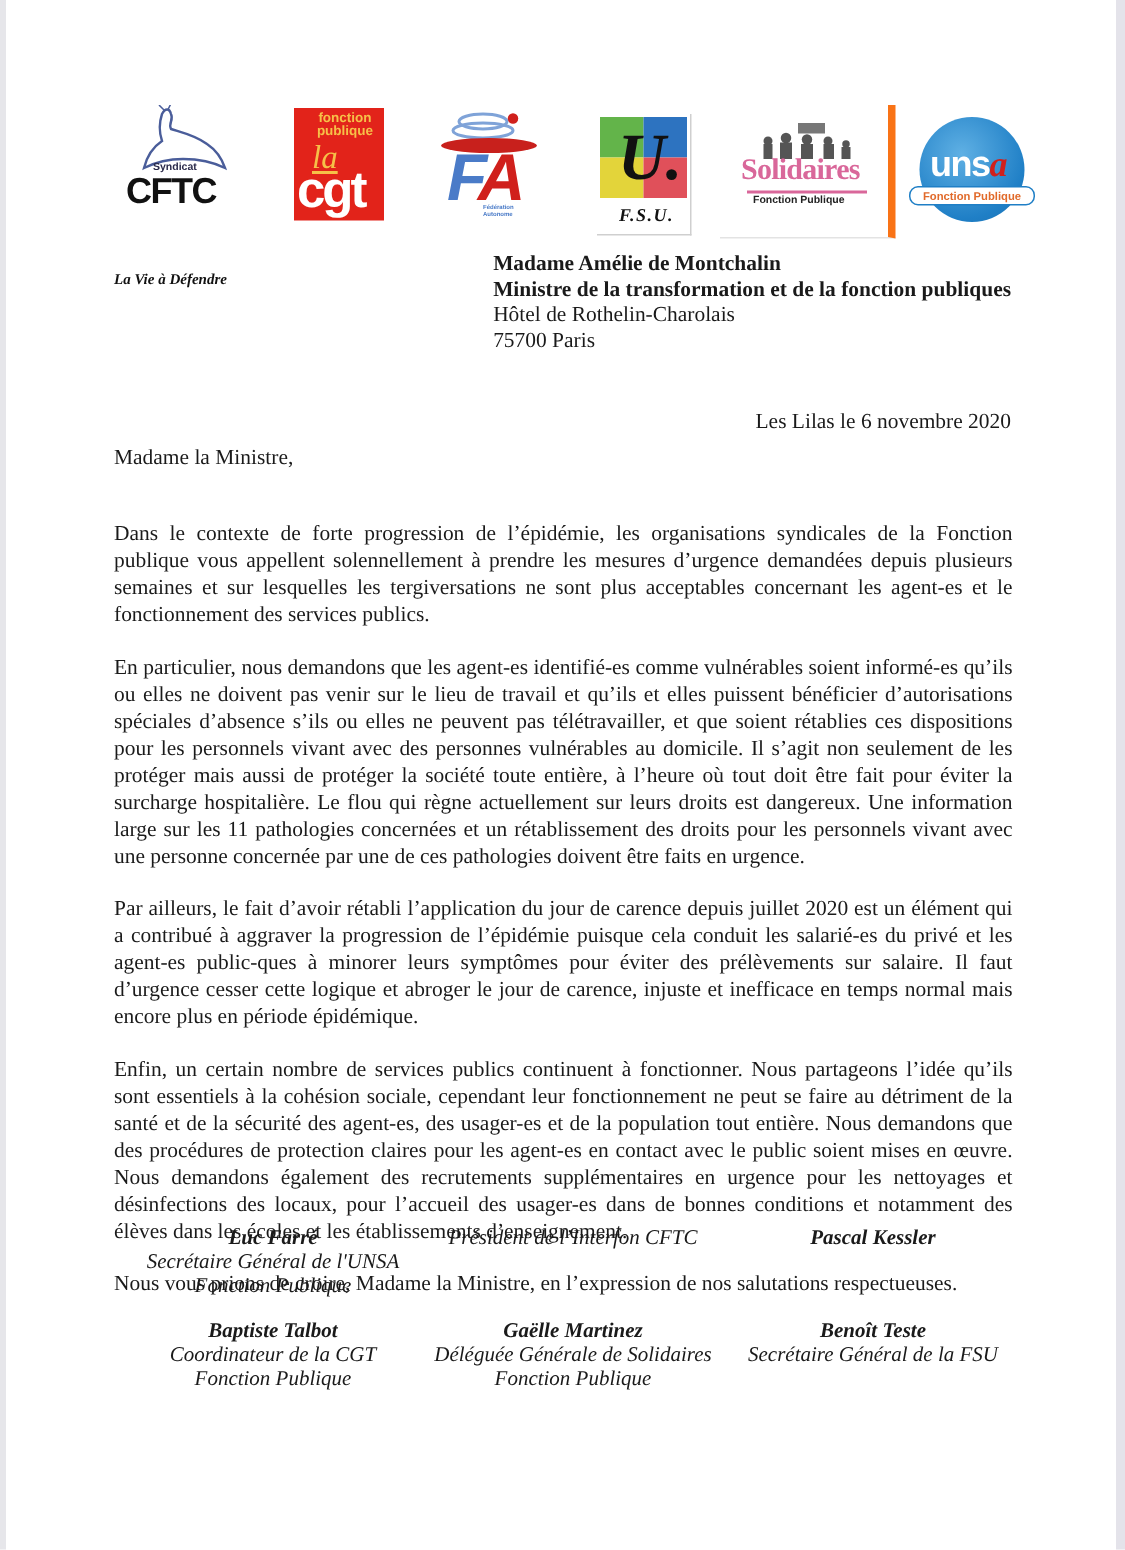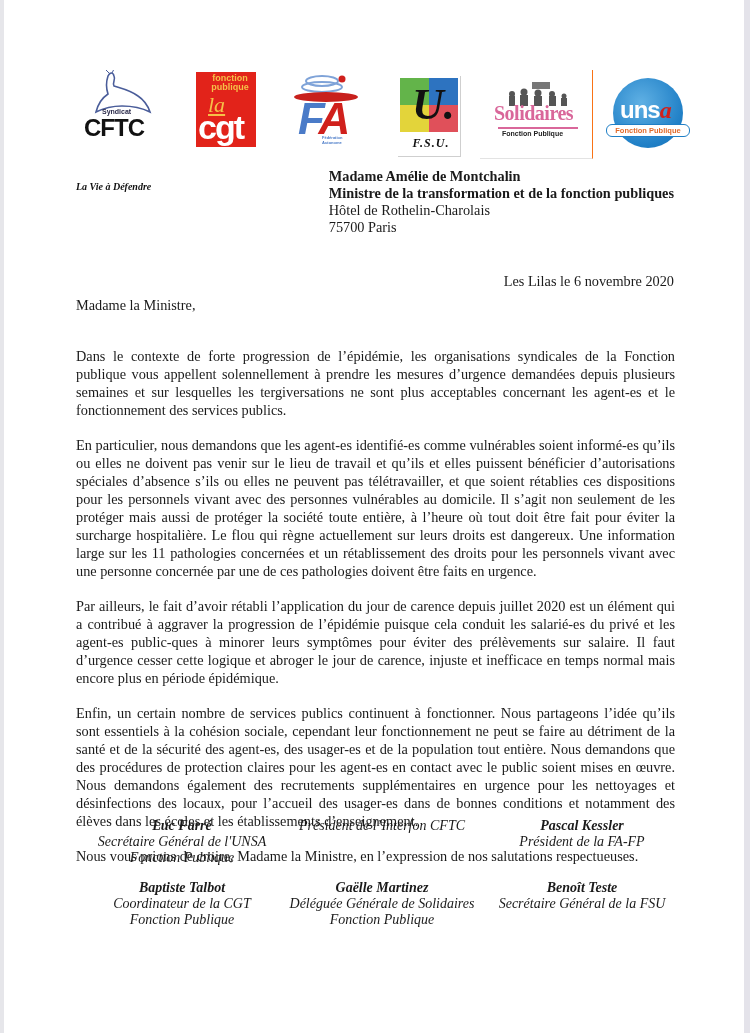--- a/index.html
+++ b/index.html
@@ -40,21 +40,21 @@
     .fsu { left: 320px; top: 8px; width: 62px; height: 80px; border-right: 1px solid #cfcfcf; border-bottom: 1px solid #cfcfcf; }
     .fsu .q { position: absolute; width: 29px; height: 27px; }
     .fsu .q1 { left: 2px; top: 2px; background: #63b44a; }
     .fsu .q2 { left: 31px; top: 2px; background: #2d73c0; }
     .fsu .q3 { left: 2px; top: 29px; background: #e3d43a; }
     .fsu .q4 { left: 31px; top: 29px; background: #e0505a; }
     .fsu .u { position: absolute; left: 14px; top: 4px; font: italic bold 44px/50px "Liberation Serif", serif; color: #111; }
     .fsu .label { position: absolute; left: 4px; top: 60px; width: 58px; text-align: center; font: italic bold 12px "Liberation Serif", serif; color: #111; letter-spacing: 1px; }
 
     
-    .sol { left: 402px; top: 2px; width: 112px; height: 88px; border-right: 1px solid #f97316; border-bottom: 1px solid #e3e3e3; }
+    .sol { left: 402px; top: 2px; width: 112px; height: 88px; border-right: 5px solid #f97316; border-bottom: 1px solid #e3e3e3; }
     .sol .crowd { position: absolute; left: 22px; top: 12px; }
     .sol .name { position: absolute; left: 14px; top: 32px; font: bold 20px "Liberation Serif", serif; color: #d9679a; letter-spacing: -0.5px; }
     .sol .line { position: absolute; left: 18px; top: 57px; width: 80px; height: 1.5px; background: #d9679a; }
     .sol .sub { position: absolute; left: 22px; top: 60px; font: bold 7px "Liberation Sans", sans-serif; color: #222; }
 
     
     .unsa { left: 532px; top: 10px; width: 76px; height: 76px; }
     .unsa .circle { position: absolute; left: 3px; top: 0; width: 70px; height: 70px; border-radius: 50%; background: radial-gradient(circle at 40% 35%, #5fb0e4, #1f7fc6 70%, #1b6fb0); }
     .unsa .txt { position: absolute; left: 10px; top: 18px; font: bold 24px "Liberation Sans", sans-serif; color: #ffffff; letter-spacing: -1px; }
     .unsa .txt .a { color: #d0201c; font-style: italic; font-family: "Liberation Serif", serif; }
@@ -171,21 +171,20 @@
     <div class="sig">
       <span class="name">Luc Farré</span>
       <span class="role">Secrétaire Général de l'UNSA</span>
       <span class="role">Fonction Publique</span>
     </div>
     <div class="sig">
       <span class="role">Président de l’Interfon CFTC</span>
     </div>
     <div class="sig">
       <span class="name">Pascal Kessler</span>
-      <span class="role">Président de la FA-FP</span>
     </div>
   </div>
   <div class="sig-row">
     <div class="sig">
       <span class="name">Baptiste Talbot</span>
       <span class="role">Coordinateur de la CGT</span>
       <span class="role">Fonction Publique</span>
     </div>
     <div class="sig">
       <span class="name">Gaëlle Martinez</span>

